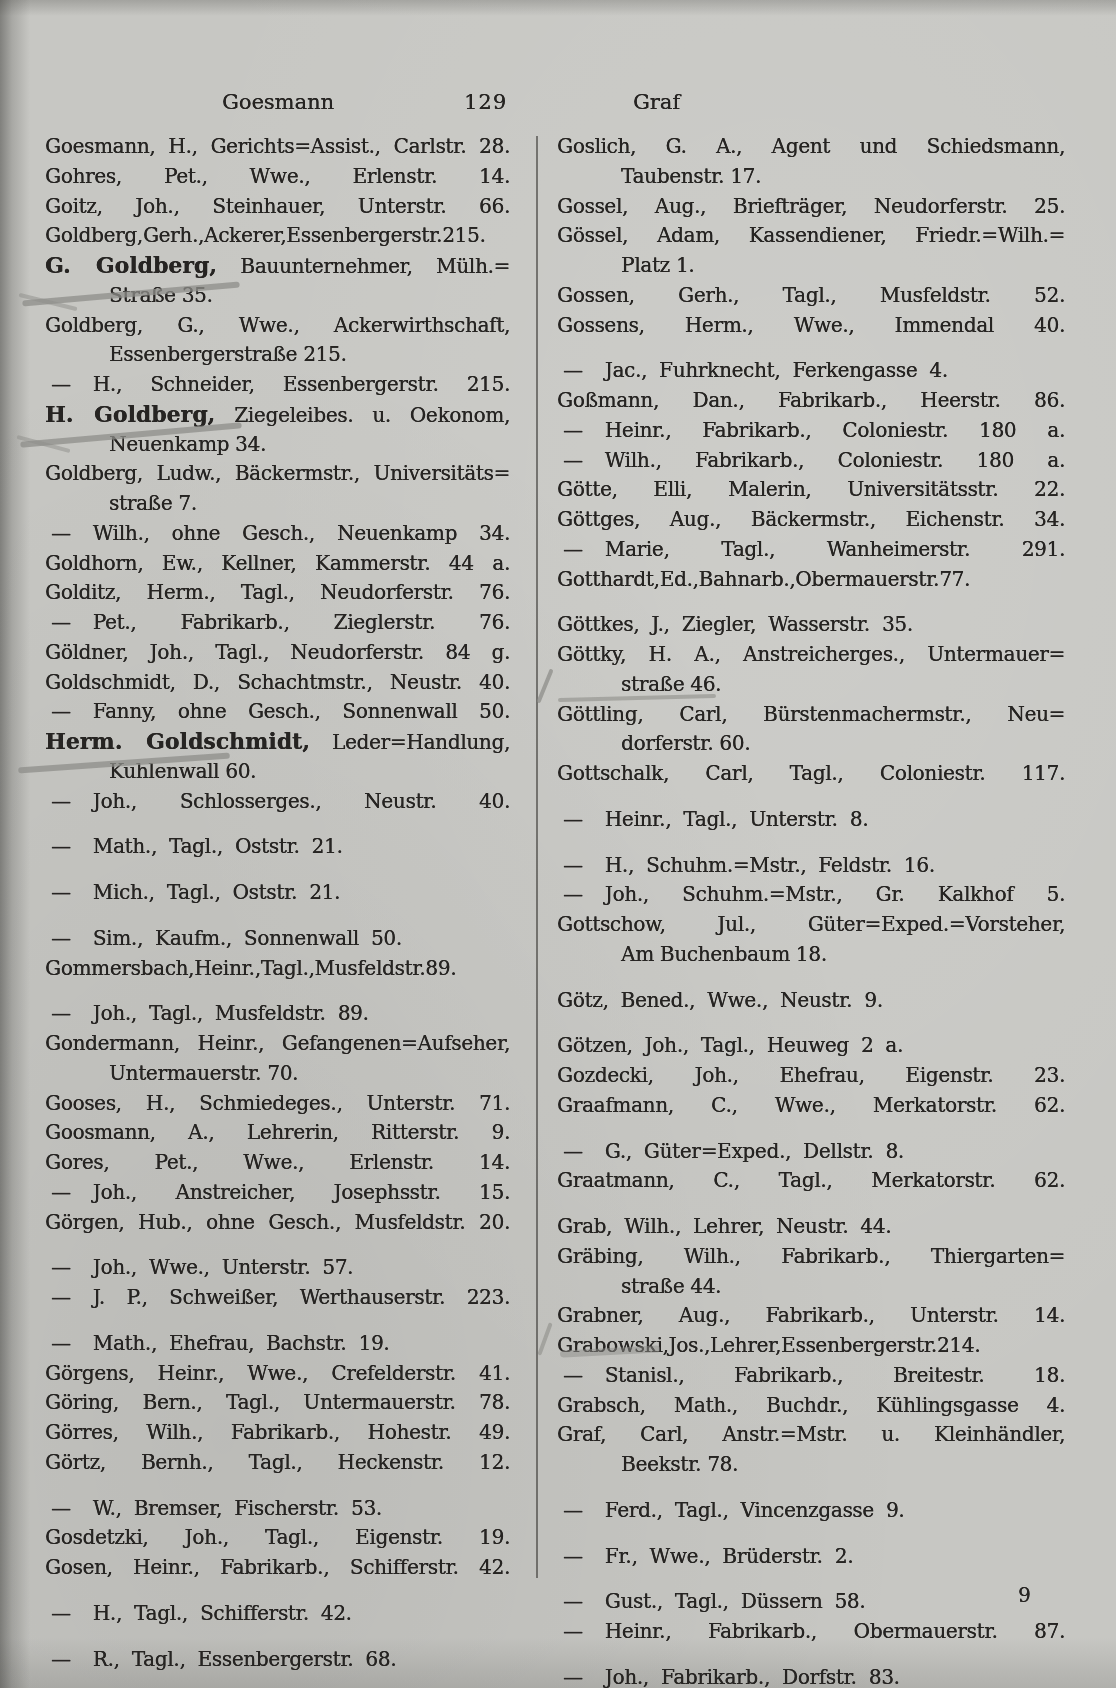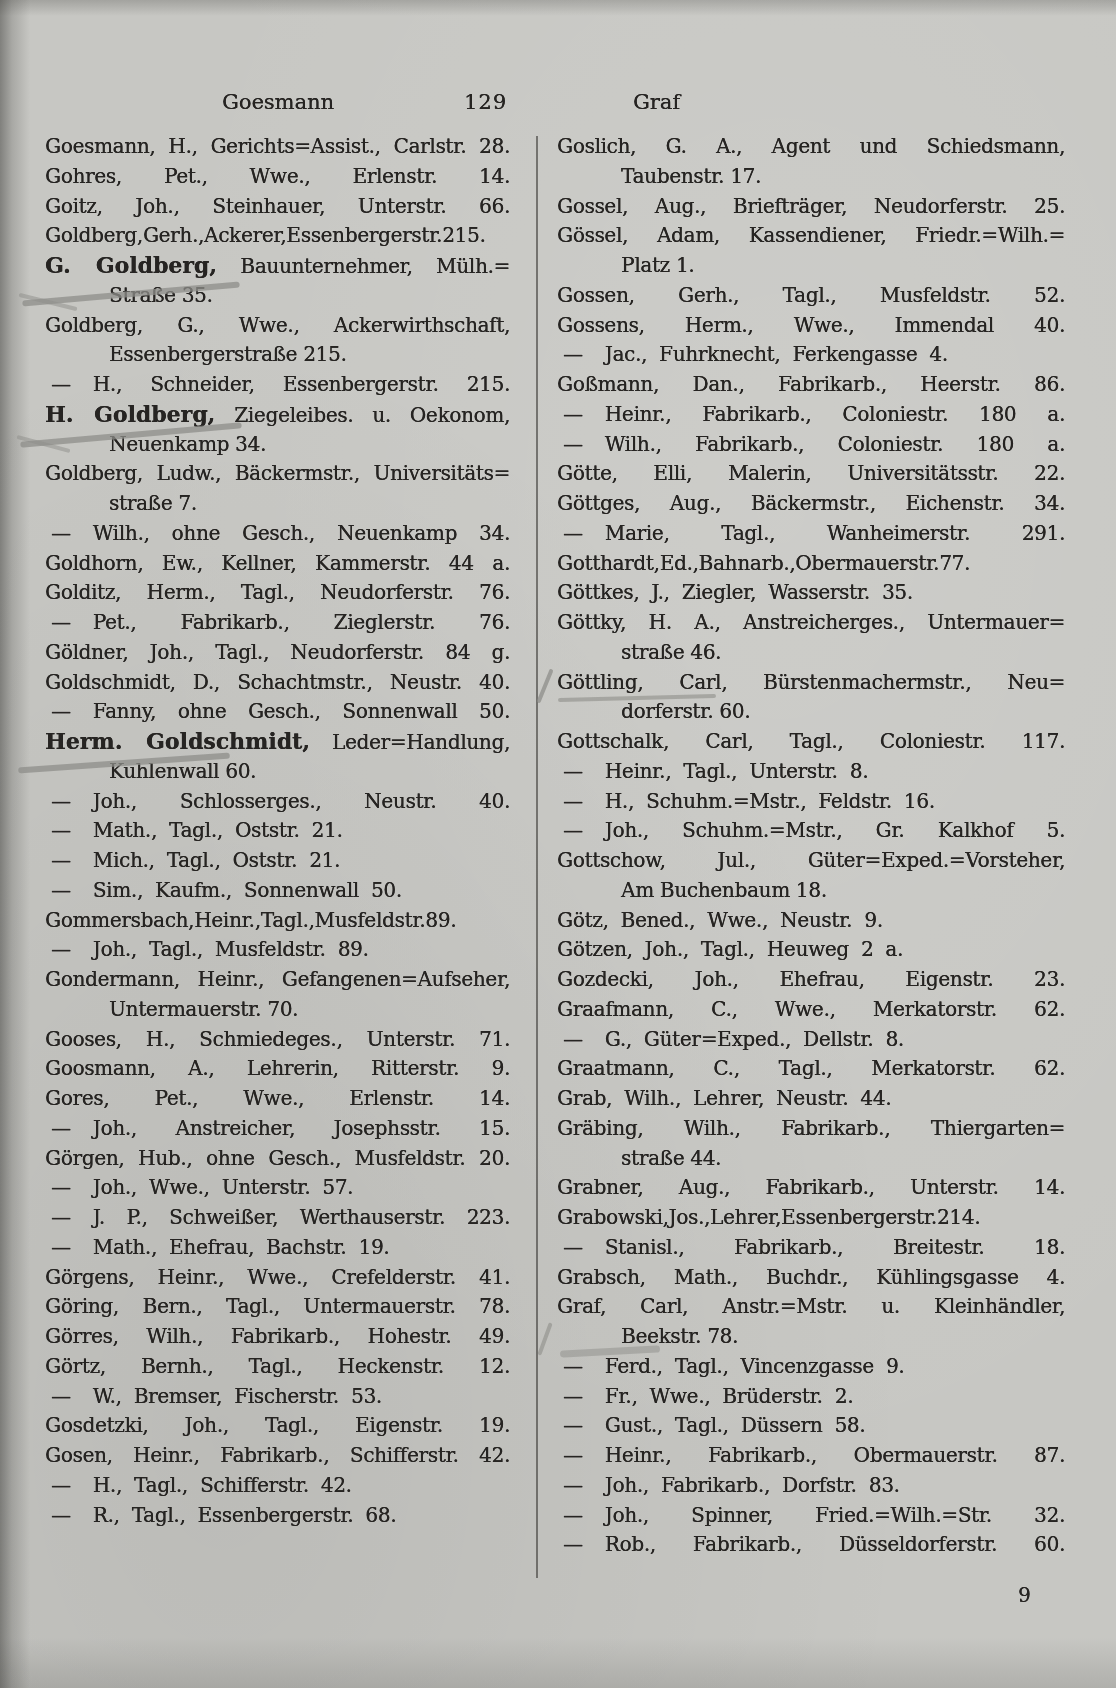--- a/index.html
+++ b/index.html
@@ -24,21 +24,21 @@
   #hdr-left{left:222px;}
   #hdr-num{left:464px;letter-spacing:1px;}
   #hdr-right{left:633px;}
   
   .col{position:absolute;top:132px;}
   #col-left {left:45px;width:465px;font-size:20px;letter-spacing:-.3px;}
   #col-right{left:557px;width:508px;font-size:20px;letter-spacing:-.3px;}
   .ln{height:29.75px;line-height:29.75px;overflow:hidden;white-space:nowrap;
       text-shadow:.25px 0 0 currentColor;}
   .ln.j{text-align:justify;text-align-last:justify;white-space:normal;}
-  .ln.n{word-spacing:6px;}
+  .ln.n{word-spacing:6px;margin-top:16px;}
   .ln.c{padding-left:64px;}
   .dash{display:inline-block;margin:0 22px 0 6px;}
   .bn{font-weight:bold;font-size:22px;letter-spacing:0;}
   
   #divider{position:absolute;left:536px;top:136px;width:2px;height:1442px;
            background:rgba(45,43,40,.55);}
   
   #sig{position:absolute;left:1018px;top:1583px;font-size:20px;text-shadow:.25px 0 0 currentColor;}
   
   .pencil{position:absolute;background:#8d8d89;border-radius:4px;opacity:.75;}

